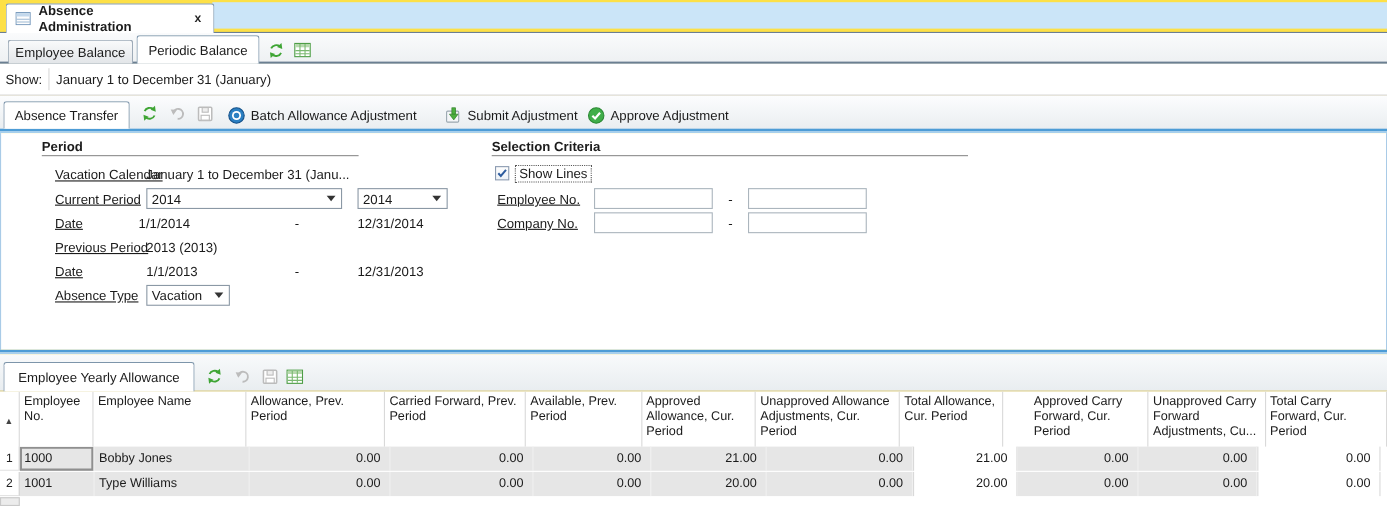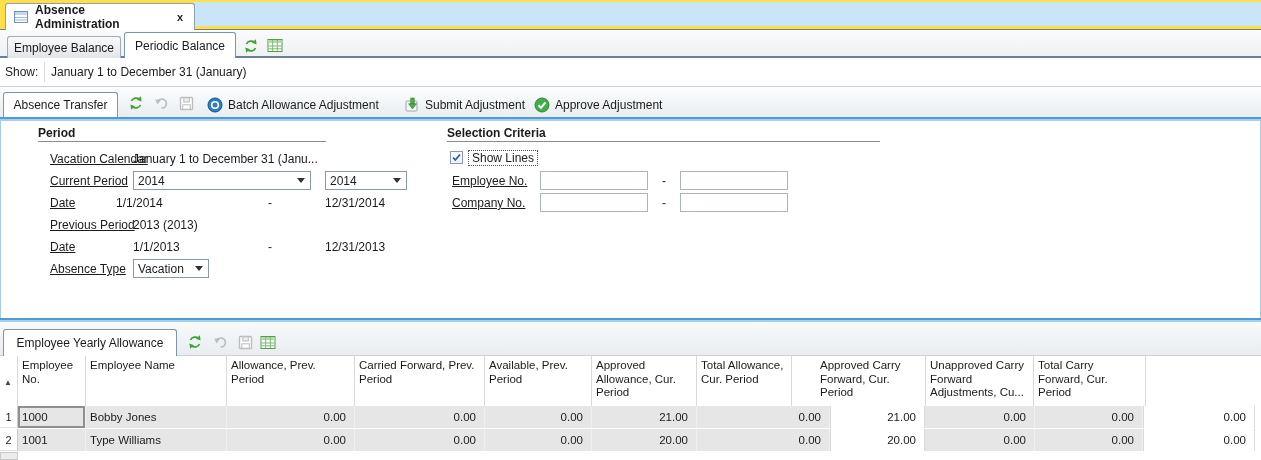--- a/index.html
+++ b/index.html
@@ -206,21 +206,21 @@
   <div class="combo" style="left:133px;top:171px;width:178px;">
     <span>2014</span>
     <span class="arr"></span>
   </div>
   <div class="combo" style="left:325px;top:171px;width:82px;">
     <span>2014</span>
     <span class="arr"></span>
   </div>
 
   <span class="flabel" style="left:50px;top:196px;">Date</span>
-  <span class="fval" style="left:116px;top:196px;">1/1/2014</span>
+  <span class="fval" style="left:126px;top:196px;">1/1/2014</span>
   <span class="fval" style="left:268px;top:196px;">-</span>
   <span class="fval" style="left:325px;top:196px;">12/31/2014</span>
 
   <span class="flabel" style="left:50px;top:218px;">Previous Period</span>
   <span class="fval" style="left:133px;top:218px;">2013 (2013)</span>
 
   <span class="flabel" style="left:50px;top:240px;">Date</span>
   <span class="fval" style="left:133px;top:240px;">1/1/2013</span>
   <span class="fval" style="left:268px;top:240px;">-</span>
   <span class="fval" style="left:325px;top:240px;">12/31/2013</span>
@@ -293,20 +293,21 @@
     <div class="ghrow" id="grid-header">
         <div class="ghcell" style="width: 18px;">
           <span class="sorticon">▲</span>
         </div>
         <div class="ghcell" style="width: 68px;">Employee No.</div>
         <div class="ghcell" style="width: 141px;">Employee Name</div>
         <div class="ghcell" style="width: 128px;">Allowance, Prev. Period</div>
         <div class="ghcell" style="width: 130px;">Carried Forward, Prev. Period</div>
         <div class="ghcell" style="width: 107px;">Available, Prev. Period</div>
         <div class="ghcell" style="width: 105px;">Approved Allowance, Cur. Period</div>
+        <div class="ghcell" style="width: 133px;">Unapproved Allowance Adjustments, Cur. Period</div>
         <div class="ghcell" style="width: 95px;">Total Allowance, Cur. Period</div>
         <div class="ghcell" style="width: 110px; margin-left: 24px;">Approved Carry Forward, Cur. Period</div>
         <div class="ghcell" style="width: 108px;">Unapproved Carry Forward Adjustments, Cu...</div>
         <div class="ghcell" style="width: 112px;">Total Carry Forward, Cur. Period</div>
       </div>
     <div id="grid-rows">
         <div class="grow">
           <div class="gutter" style="width: 18px;">1</div>
           <div class="gcell txt selected" style="width: 68px;">1000</div>
           <div class="gcell txt" style="width: 141px;">Bobby Jones</div>

